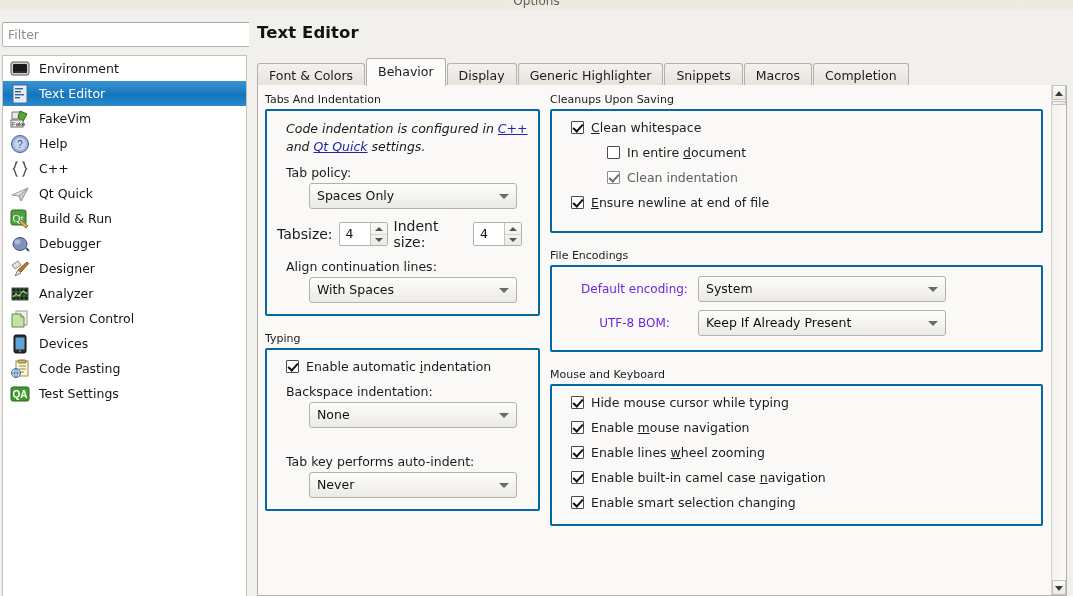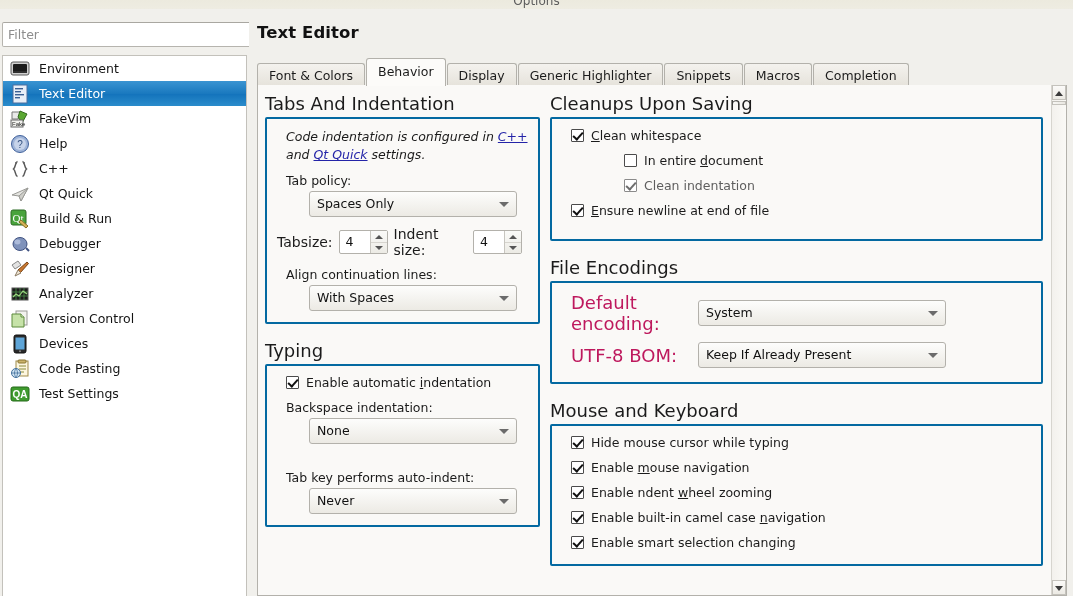--- a/index.html
+++ b/index.html
@@ -127,21 +127,21 @@
     padding: 8px 0 0 0;
     display: flex;
   }
   .col { box-sizing: border-box; }
   .col-left  { width: 290px; padding: 0 8px 0 7px; }
   .col-right { flex: 1; padding: 0 8px 0 2px; }
 
   
   .group { margin-bottom: 16px; }
   .group > .gtitle {
-    font-size: 18px; color: #1b1b1b;
+    font-size: 11px; color: #1b1b1b;
     padding-bottom: 3px;
   }
   .group > .gbody {
     border: 2px solid #0369a1;
     border-radius: 2px;
     padding: 9px 10px 11px 10px;
     background: transparent;
   }
 
   .hint { font-style: italic; font-size: 12.5px; line-height: 1.45; color: #1b1b1b; margin: 0 0 9px 9px; }
@@ -198,21 +198,21 @@
   .spin .btns > div:first-child { border-bottom: 1px solid #d6d4ce; }
   .spin .up, .spin .down {
     position: absolute; left: 50%; top: 50%;
     width: 0; height: 0; margin-left: -4px;
   }
   .spin .up   { margin-top: -2px; border-left:4px solid transparent; border-right:4px solid transparent; border-bottom:4px solid #555; }
   .spin .down { margin-top: -2px; border-left:4px solid transparent; border-right:4px solid transparent; border-top:4px solid #555; }
 
   
   .chk { display: flex; align-items: flex-start; margin: 0 0 10px 9px; font-size: 12.5px; color: #1b1b1b; cursor: default; }
-  .chk.l2 { margin-left: 62px; }
+  .chk.l2 { margin-left: 45px; }
   .cbox {
     flex: 0 0 13px;
     width: 13px; height: 13px; margin-right: 7px; margin-top: 1px;
     background: #ffffff;
     border: 1px solid #4b4b4b;
     border-radius: 1px;
     position: relative;
     box-sizing: border-box;
   }
   .cbox.disabled { border-color: #8b8b8b; }
@@ -221,21 +221,21 @@
     position: absolute; left: 3px; top: 0px;
     width: 4px; height: 8px;
     border: solid #111; border-width: 0 2px 2px 0;
     transform: rotate(42deg);
   }
   .cbox.on.disabled::after { border-color: #6e6e6e; }
   .chk .txt .mn { text-decoration: underline; }
 
   
   .enc-row { display: flex; align-items: center; margin: 0 0 8px 9px; }
-  .enc-row .elab { width: 127px; font-size: 18px; color: #be185d; }
+  .enc-row .elab { width: 127px; font-size: 12px; color: #6d28d9; text-align: center; }
   .enc-row .combo { width: 248px; }
 
   
   .vscroll {
     position: absolute; right: 0; top: 0; bottom: 0; width: 15px;
     background: linear-gradient(90deg,#f3f1ed,#faf9f6);
     border-left: 1px solid #d7d5cf;
     box-sizing: border-box;
   }
   .vscroll .sbtn {
@@ -578,21 +578,21 @@
                 <div class="chk">
                   <span class="cbox on"></span>
                   <span class="txt"><span>Hide mouse cursor while typing</span><span class="mn"></span><span></span></span>
                 </div>
                 <div class="chk">
                   <span class="cbox on"></span>
                   <span class="txt"><span>Enable </span><span class="mn">m</span><span>ouse navigation</span></span>
                 </div>
                 <div class="chk">
                   <span class="cbox on"></span>
-                  <span class="txt"><span>Enable ndent </span><span class="mn">w</span><span>heel zooming</span></span>
+                  <span class="txt"><span>Enable lines </span><span class="mn">w</span><span>heel zooming</span></span>
                 </div>
                 <div class="chk">
                   <span class="cbox on"></span>
                   <span class="txt"><span>Enable built-in camel case </span><span class="mn">n</span><span>avigation</span></span>
                 </div>
                 <div class="chk">
                   <span class="cbox on"></span>
                   <span class="txt"><span>Enable smart selection changing</span><span class="mn"></span><span></span></span>
                 </div>
               </div>

